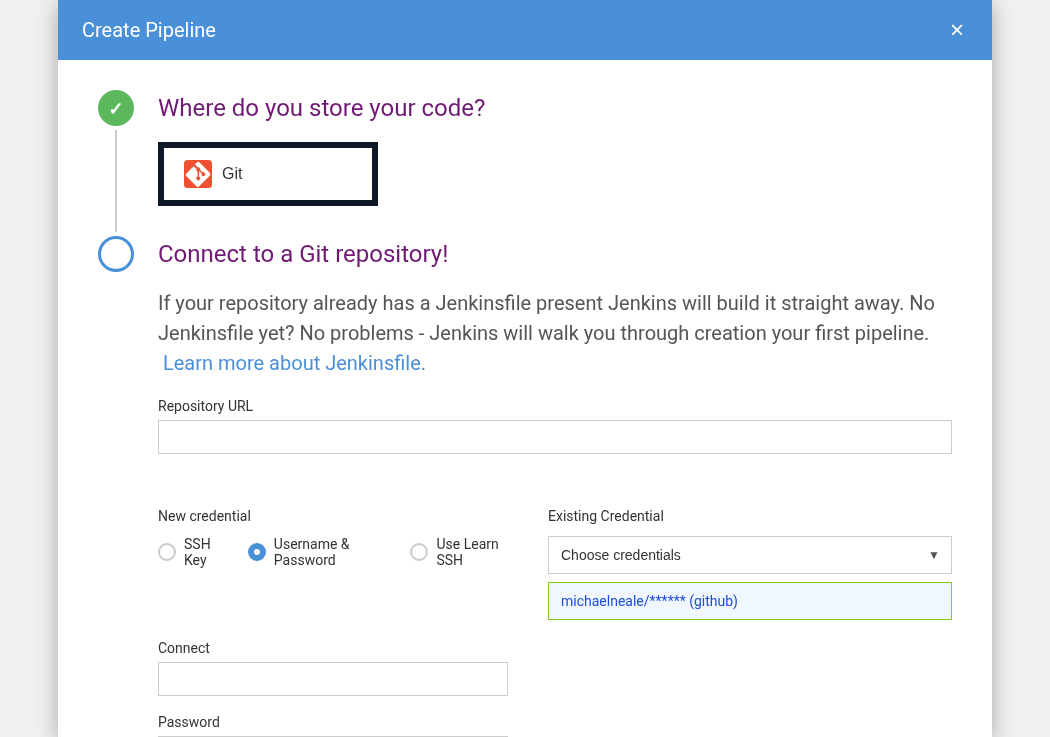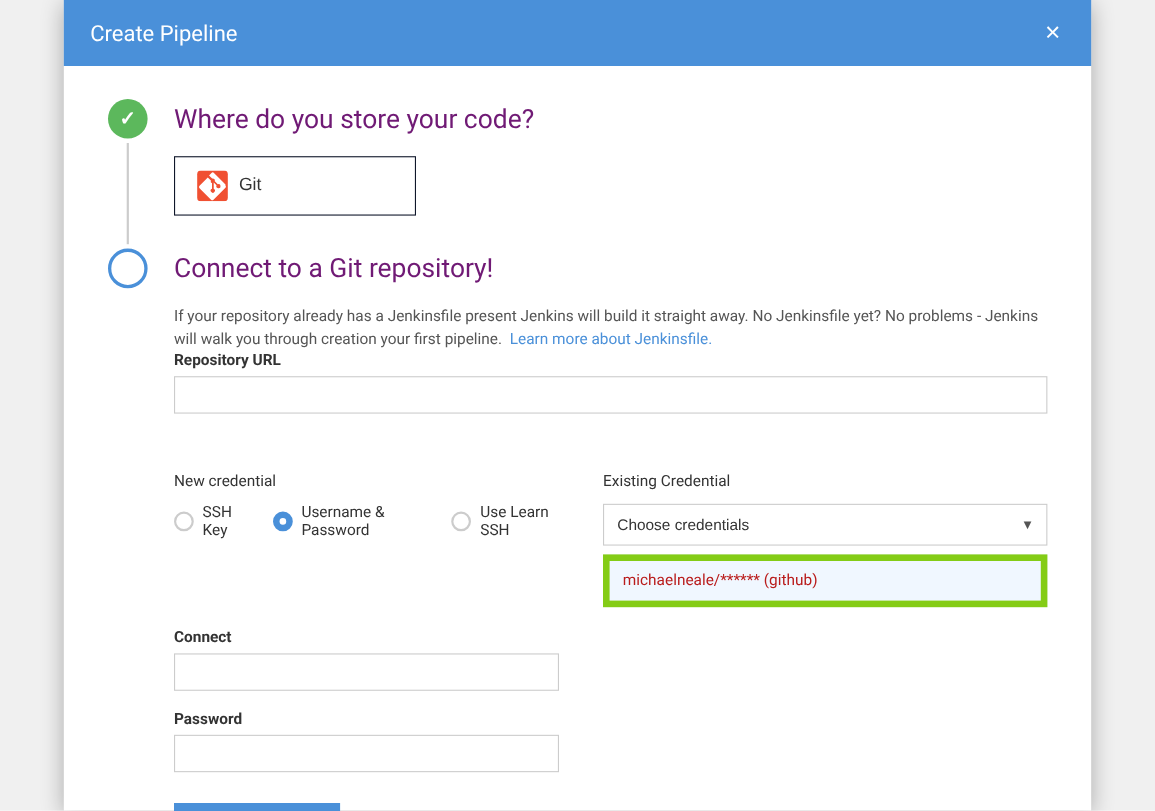--- a/index.html
+++ b/index.html
@@ -124,55 +124,56 @@
       font-weight: 400;
       color: #701a75;
       margin-bottom: 16px;
       line-height: 36px;
     }
 
     .git-button {
       display: flex;
       align-items: center;
       gap: 10px;
-      border: 1px solid #0f172a;
+      border: 6px solid #0f172a;
       padding: 12px 20px;
       width: 220px;
       cursor: pointer;
       background: #fff;
       font-size: 16px;
       color: #333;
     }
 
     .git-icon {
       width: 28px;
       height: 28px;
     }
 
     .description {
-      font-size: 14px;
+      font-size: 20px;
       color: #555;
       line-height: 1.5;
+      margin-bottom: 20px;
     }
 
     .description a {
       color: #4a90d9;
       text-decoration: none;
     }
 
     .form-group {
       margin-bottom: 18px;
     }
 
     .form-label {
       display: block;
       font-size: 14px;
       color: #333;
       margin-bottom: 6px;
-      font-weight: 700;
+      font-weight: 400;
     }
 
     .form-input {
       width: 100%;
       padding: 8px 10px;
       border: 1px solid #ccc;
       font-size: 14px;
       outline: none;
       color: #333;
     }
@@ -267,24 +268,24 @@
       right: 12px;
       top: 50%;
       transform: translateY(-50%);
       pointer-events: none;
       color: #555;
       font-size: 12px;
     }
 
     .credential-suggestion {
       padding: 10px 12px;
-      border: 6px solid #84cc16;
+      border: 1px solid #84cc16;
       background: #f0f7ff;
       font-size: 14px;
-      color: #b91c1c;
+      color: #1d4ed8;
       cursor: pointer;
     }
 
     .username-password-fields {
       margin-top: 10px;
     }
 
     .create-btn {
       background: #4a90d9;
       color: #fff;

